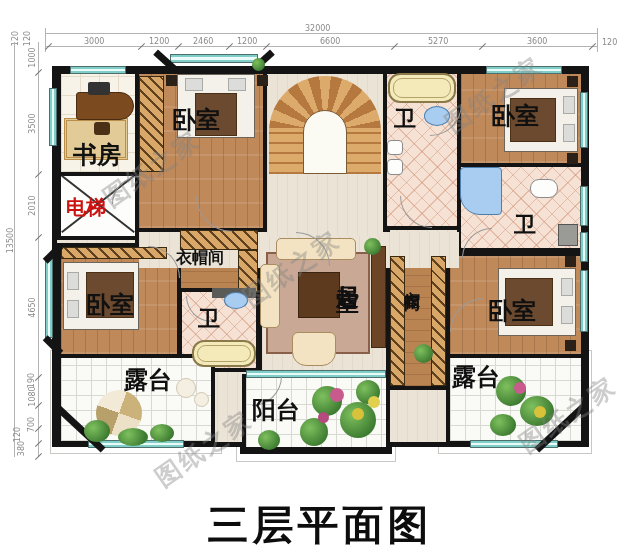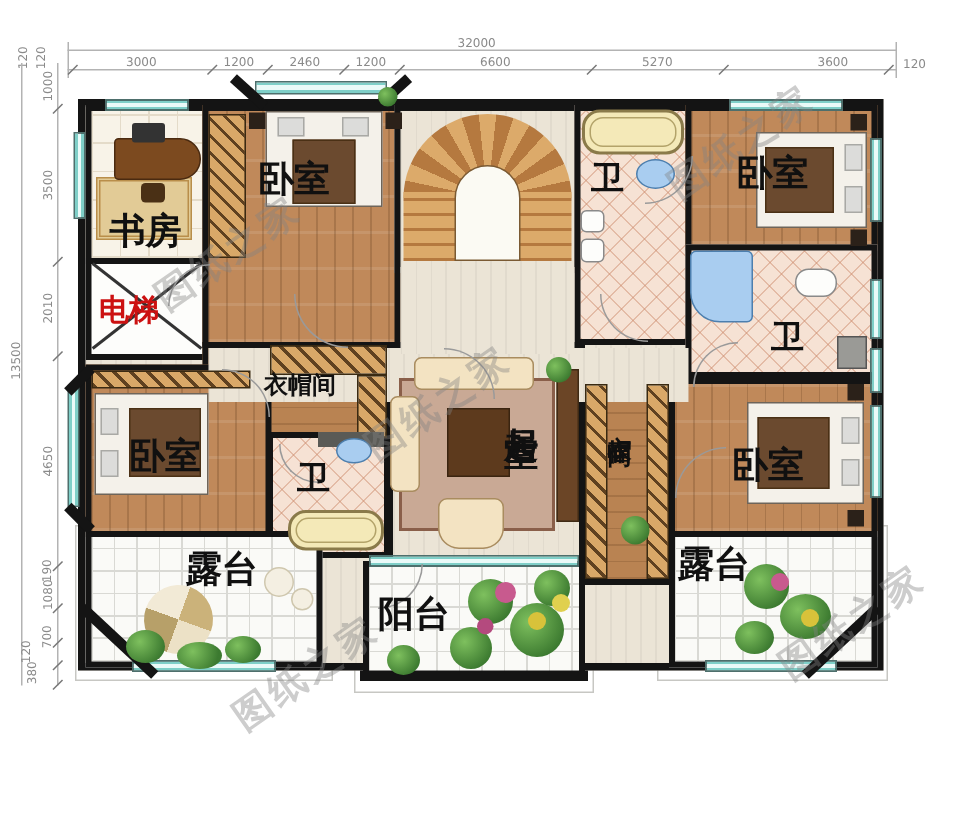--- a/index.html
+++ b/index.html
@@ -95,21 +95,21 @@
   <div class="tick" style="left:478px;top:46px;"></div>
   <div class="tick" style="left:588px;top:46px;"></div>
   <span class="dim vdim" style="left:8px;top:34px;">120</span>
   <span class="dim vdim" style="left:20px;top:34px;">120</span>
   <span class="dim" style="left:84px;top:37px;">3000</span>
   <span class="dim" style="left:149px;top:37px;">1200</span>
   <span class="dim" style="left:193px;top:37px;">2460</span>
   <span class="dim" style="left:237px;top:37px;">1200</span>
   <span class="dim" style="left:320px;top:37px;">6600</span>
   <span class="dim" style="left:428px;top:37px;">5270</span>
-  <span class="dim" style="left:545px;top:37px;">3600</span>
+  <span class="dim" style="left:527px;top:37px;">3600</span>
   <span class="dim" style="left:602px;top:38px;">120</span>
 
   <div class="dline" style="left:14px;top:42px;width:1px;height:415px;"></div>
   <div class="dline" style="left:38px;top:42px;width:1px;height:415px;"></div>
   <span class="dim vdim" style="left:-2px;top:236px;">13500</span>
   <div class="tick" style="left:34px;top:72px;"></div>
   <div class="tick" style="left:34px;top:174px;"></div>
   <div class="tick" style="left:34px;top:237px;"></div>
   <div class="tick" style="left:34px;top:377px;"></div>
   <div class="tick" style="left:34px;top:405px;"></div>
@@ -293,13 +293,14 @@
   <span class="lbl" style="left:176px;top:250px;font-size:16px;">衣帽间</span>
   <span class="lbl vert" style="left:336px;top:266px;font-size:23px;">起居室</span>
   <span class="lbl vert" style="left:404px;top:278px;font-size:16px;">衣帽间</span>
   <span class="lbl" style="left:86px;top:293px;font-size:24px;">卧室</span>
   <span class="lbl" style="left:198px;top:308px;font-size:22px;">卫</span>
   <span class="lbl" style="left:488px;top:299px;font-size:24px;">卧室</span>
   <span class="lbl" style="left:124px;top:368px;font-size:24px;">露台</span>
   <span class="lbl" style="left:452px;top:365px;font-size:24px;">露台</span>
   <span class="lbl" style="left:252px;top:398px;font-size:24px;">阳台</span>
 
+  <div class="title" style="top:498px;">三层平面图</div>
 </div>
 
 </body></html>

